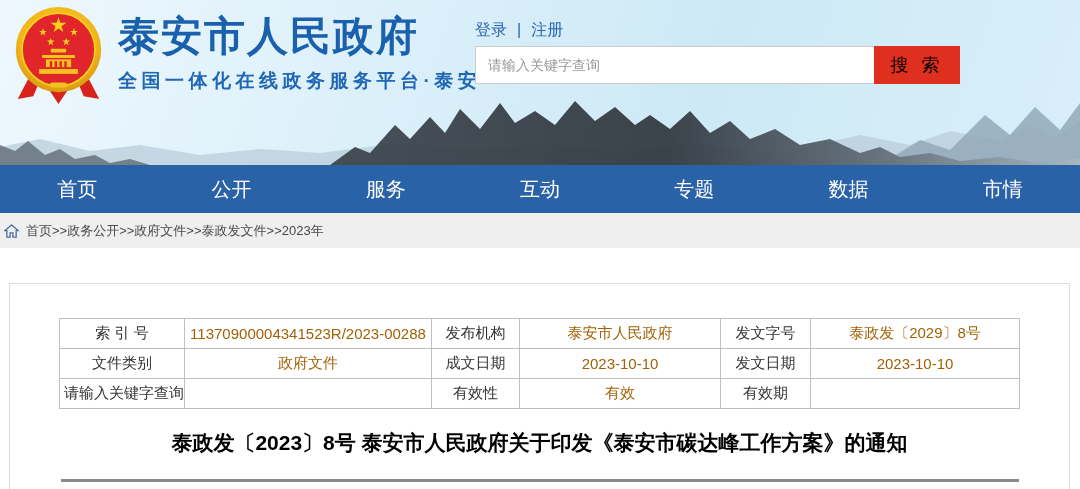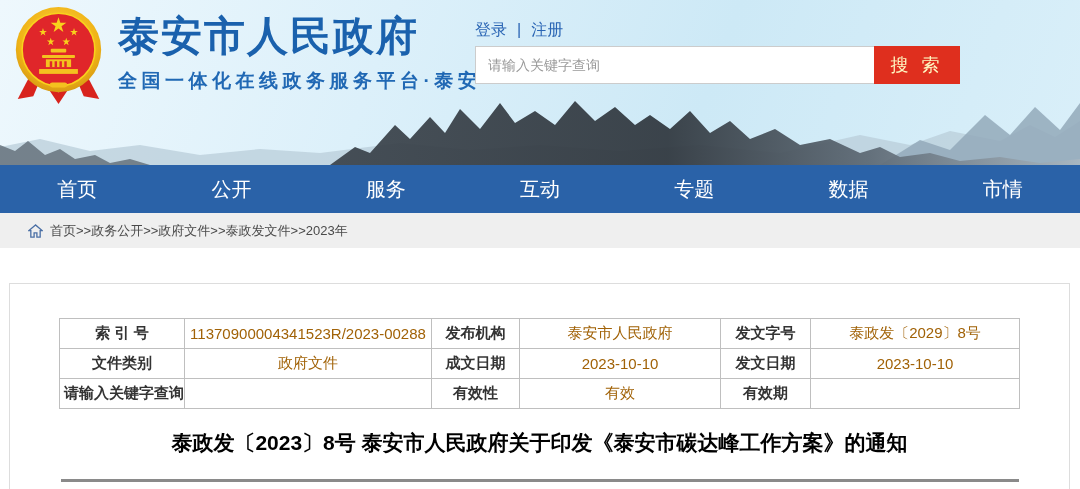--- a/index.html
+++ b/index.html
@@ -36,53 +36,53 @@
   .auth-links a{color:var(--link-blue);text-decoration:none;cursor:pointer;}
   .auth-sep{margin:0 10px;color:var(--link-blue);}
   .search-bar{margin-top:4px;display:flex;width:485px;height:38px;}
   .search-input{
     flex:1;height:38px;border:1px solid #ccc;border-right:none;background:#fff;
     padding:0 12px;font-size:14px;color:#333;outline:none;
     font-family:"Liberation Sans","DejaVu Sans",sans-serif;
   }
   .search-input::placeholder{color:#999;}
   .search-btn{
-    width:86px;height:38px;border:none;background:var(--search-red);color:#fef9c3;
+    width:86px;height:38px;border:none;background:var(--search-red);color:#000000;
     font-size:18px;letter-spacing:4px;cursor:pointer;
     font-family:"Liberation Sans","DejaVu Sans",sans-serif;
   }
 
   
   .navbar{height:48px;background:var(--nav-blue);display:flex;align-items:stretch;}
   .nav-item{
     flex:1;display:flex;align-items:center;justify-content:center;
     color:#fff;font-size:20px;text-decoration:none;cursor:pointer;white-space:nowrap;
   }
 
   
   .breadcrumb-bar{
     height:35px;background:#efefef;display:flex;align-items:center;
-    padding-left:28px;font-size:13px;color:#4a4a4a;
+    padding-left:4px;font-size:13px;color:#4a4a4a;
   }
   .home-icon{width:15px;height:14px;margin-right:7px;display:block;}
   .crumb-path{cursor:pointer;}
 
   
   .content{padding:35px 9px 0 9px;}
   .card{
     width:1061px;min-height:240px;border:1px solid #ddd;background:#fff;
   }
   .doc-table{
     width:960px;margin:34px auto 0 auto;border-collapse:collapse;table-layout:fixed;
   }
   .doc-table td{
     border:1px solid #bfbfbf;height:30px;text-align:center;vertical-align:middle;
     font-size:15px;color:#a16207;padding:0 4px;overflow:hidden;white-space:nowrap;
   }
-  .doc-table td.lbl{font-weight:bold;color:#333;}
+  .doc-table td.lbl{font-weight:normal;color:#333;}
   .doc-title{
     margin:19px auto 0 auto;width:1000px;text-align:center;
     font-size:21px;font-weight:bold;color:#000;line-height:30px;white-space:nowrap;
   }
   .divider{width:958px;height:3px;background:#8a8a8a;margin:21px auto 0 auto;}
 </style>
 </head>
 <body>
 
 <div class="page">

